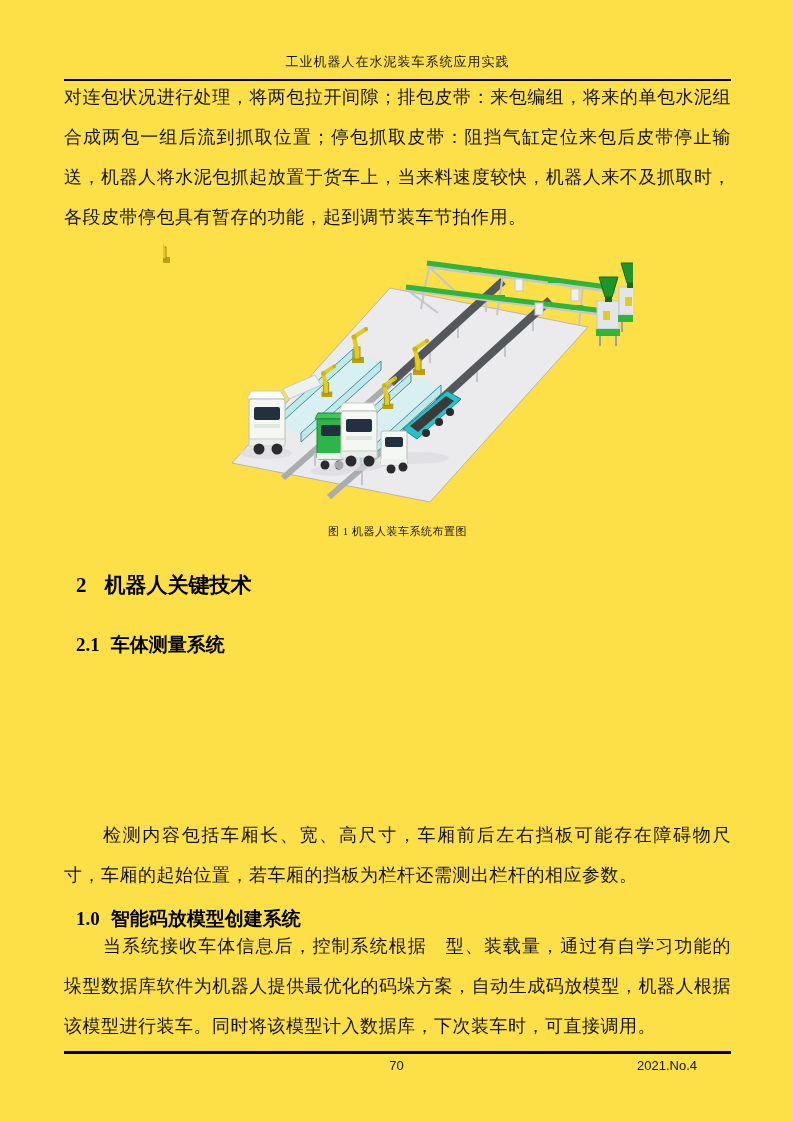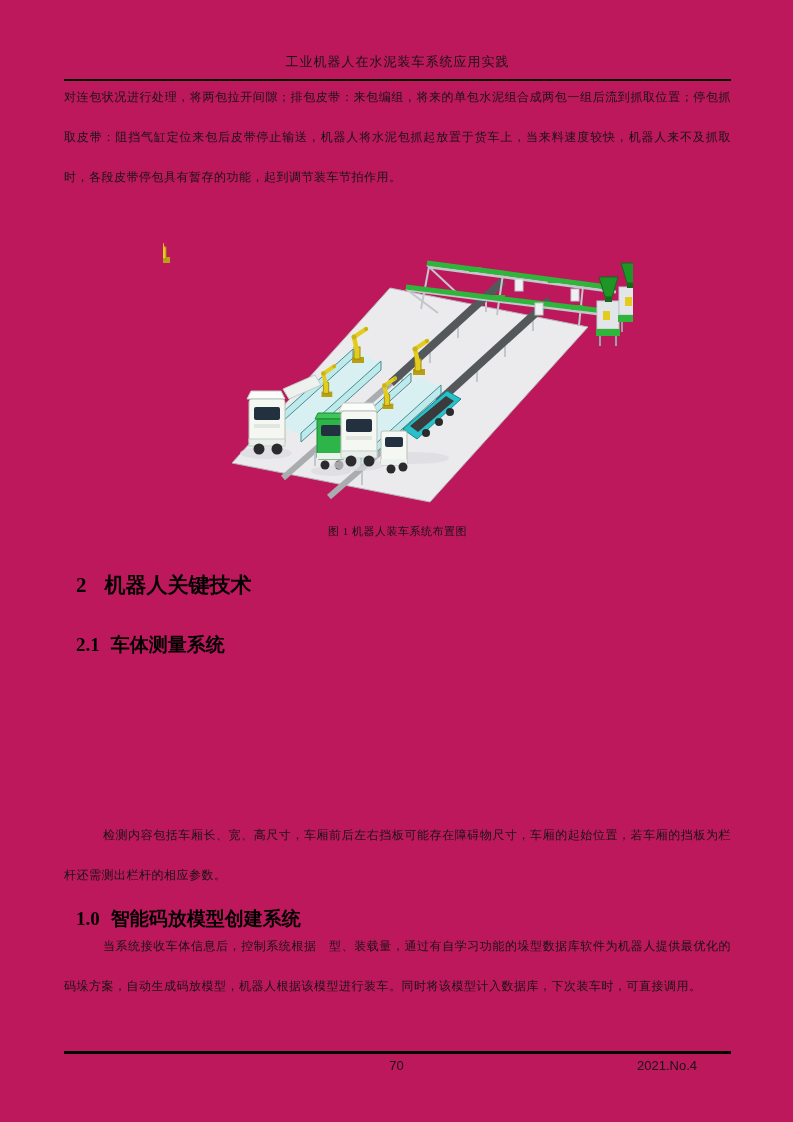--- a/index.html
+++ b/index.html
@@ -1,35 +1,35 @@
 <!DOCTYPE html>
 <html lang="zh"><head>
 <meta charset="utf-8">
 <style>
   html,body{margin:0;padding:0;background:#ffffff;}
   .page{
     position:relative;
     width:793px;height:1122px;
-    background:#be185d;
+    background:#fde047;
     overflow:hidden;
     font-family:"Liberation Serif","DejaVu Serif",serif;
     color:#141414;
   }
   .abs{position:absolute;}
   .running-title{
     top:53px;left:64px;right:62px;
     text-align:center;
     font-size:13px;letter-spacing:1px;
   }
   .header-rule{
     top:79px;left:64px;right:62px;
     border-top:2px solid #000;
   }
   .body-text{
-    font-size:12px;line-height:40px;
+    font-size:18px;line-height:40px;
     text-align:justify;text-justify:inter-character;
     letter-spacing:0.5px;
     margin:0;
   }
   .p-intro{top:77px;left:64px;right:62px;}
   .p-21a{top:634px;left:64px;right:62px;text-indent:39px;}
   .p-21b{top:815px;left:64px;right:62px;text-indent:39px;}
   .p-22a{top:926px;left:64px;right:62px;text-indent:39px;}
   .figure-wrap{top:243px;left:163px;width:470px;height:272px;}
   .figure-caption{

